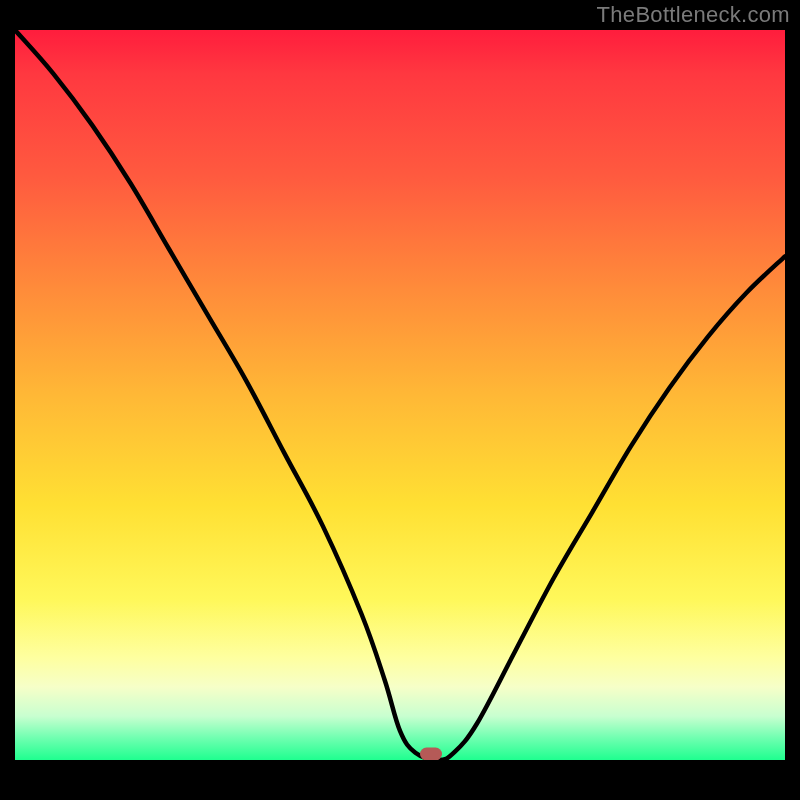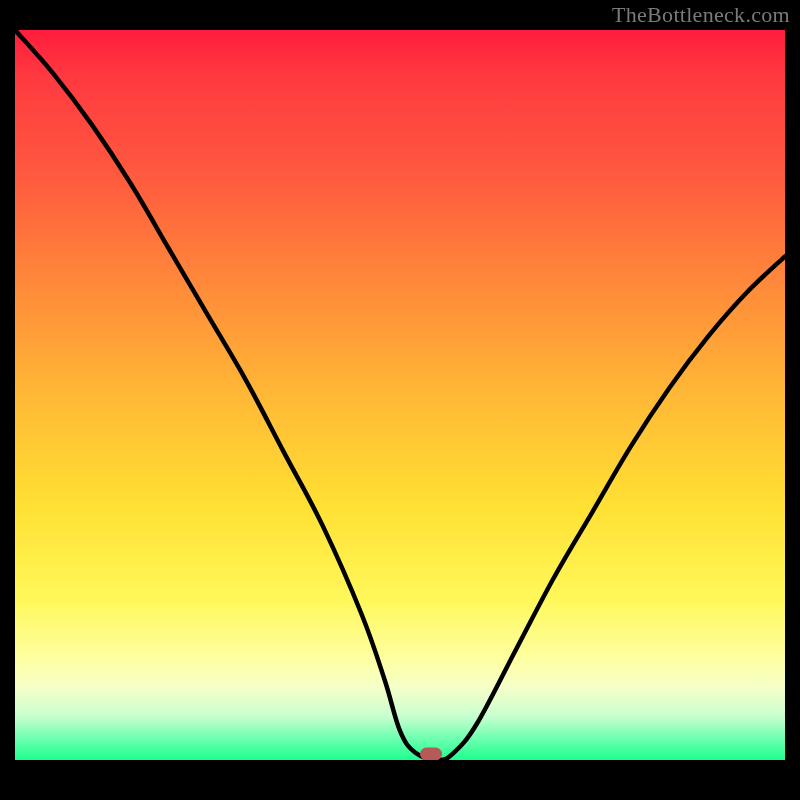--- a/index.html
+++ b/index.html
@@ -19,21 +19,20 @@
   }
   .watermark {
     position: absolute;
     top: 2px;
     right: 10px;
     color: #7a7a7a;
     font-size: 22px;
     letter-spacing: 0.3px;
     z-index: 10;
     user-select: none;
-    font-family: Liberation Serif, serif;
   }
   .plot-outer {
     position: absolute;
     left: 15px;
     top: 30px;
     width: 770px;
     height: 755px;
     background: #000;
   }
   .plot-area {

